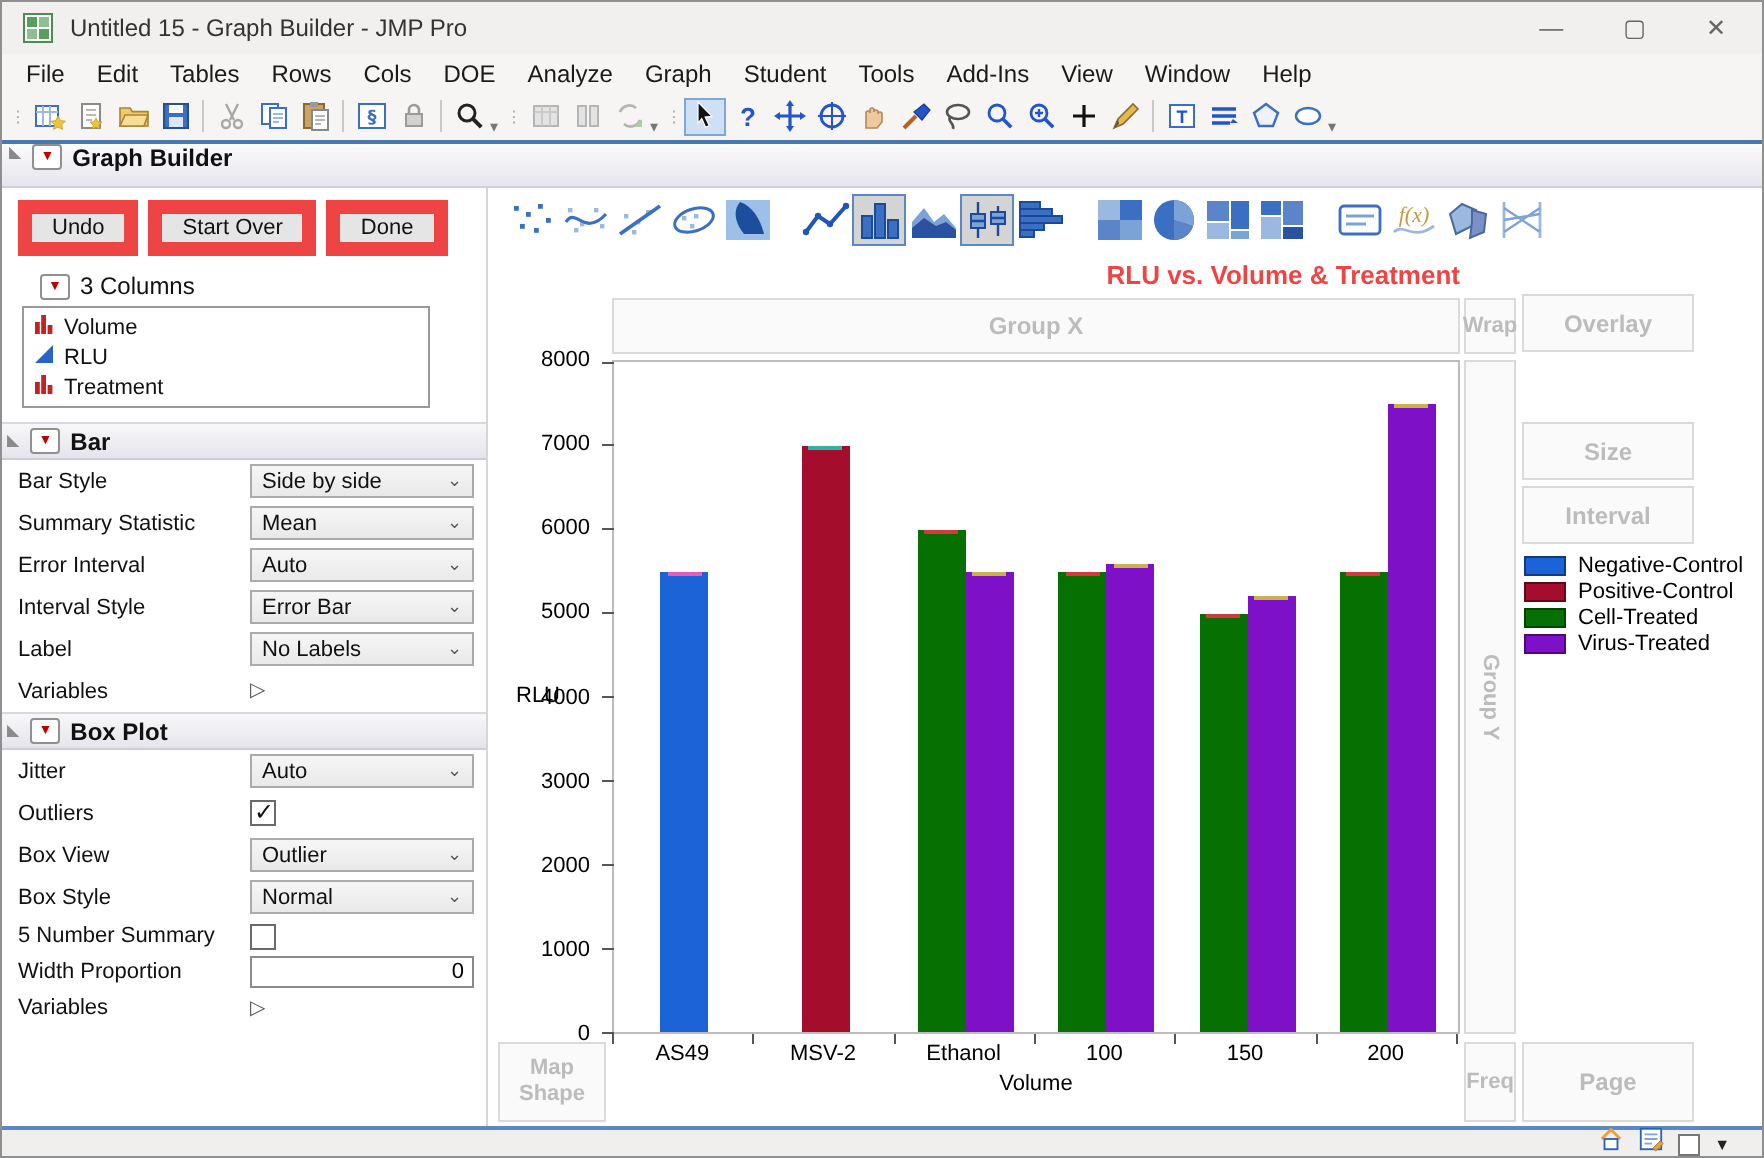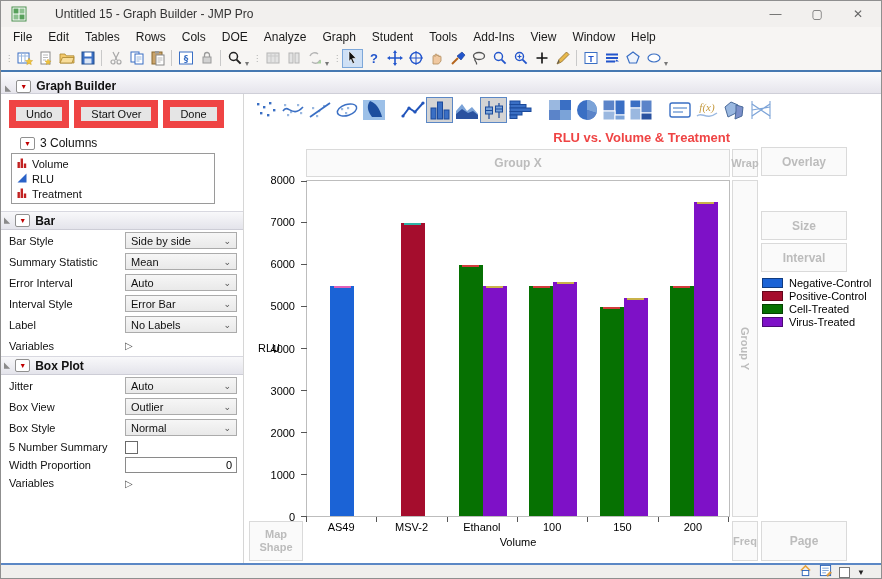--- a/index.html
+++ b/index.html
@@ -3,38 +3,38 @@
 <meta charset="utf-8">
 <style>
   * { margin:0; padding:0; box-sizing:border-box; }
   html,body { background:#cfcfcf; }
   body { font-family:"Liberation Sans","DejaVu Sans",sans-serif; }
   .app { width:882px; height:579px; background:#fff; border:1px solid #8f8f8f; position:relative; overflow:hidden; }
 
   
   .titlebar { height:26px; background:#f2f0ee; display:flex; align-items:center; padding:0 10px; gap:8px; }
   .app-icon { width:16px; height:16px; flex:0 0 auto; }
-  .title-text { font-size:12px; color:#333;margin-left:20px; }
+  .title-text { font-size:12px; color:#333; }
   .win-controls { margin-left:auto; display:flex; gap:30px; color:#666; font-size:12px; align-items:center; padding-right:8px;}
   .win-controls span { cursor:default; }
 
   
   .menubar { height:19px; background:#f7f5f3; display:flex; align-items:center; padding:0 4px; font-size:12px; color:#1a1a1a; }
   .menu-item { padding:1px 8px; }
 
   
   .toolbar { height:26px; background:#f7f5f3; display:flex; align-items:center; padding:0 2px; border-bottom:2px solid #4679b2; }
   .ti { width:21px; height:19px; display:flex; align-items:center; justify-content:center; border:1px solid transparent; }
   .ti.sel { background:#cfe0f5; border:1px solid #7da7d9; }
   .tsep { width:1px; height:16px; background:#c9c9c9; margin:0 3px; }
   .tgrip { color:#a8a8a8; font-size:8px; margin:0 2px; letter-spacing:-1px; }
   .tchev { color:#777; font-size:8px; margin:0 2px 0 0; align-self:flex-end; padding-bottom:2px;}
 
   
-  .gb-header { height:22px; background:linear-gradient(#fbfbfd,#e6e5ec); border-bottom:1px solid #cfcfd8; display:flex; align-items:flex-end; gap:5px; padding:0 4px; font-weight:bold; font-size:12px; color:#111; }
+  .gb-header { height:22px; background:linear-gradient(#fbfbfd,#e6e5ec); border-bottom:1px solid #cfcfd8; display:flex; align-items:flex-start; gap:5px; padding:0 4px; font-weight:bold; font-size:12px; color:#111; }
   .coltri { color:#8a8a8a; font-size:8px; transform:rotate(90deg); }
   .redtri { width:15px; height:13px; background:#fff; border:1px solid #909090; display:flex; align-items:center; justify-content:center; border-radius:2px; flex:0 0 auto;}
   .redtri::after { content:"▼"; color:#c00000; font-size:7px; line-height:1; }
 
   
   .main { display:flex; height:469px; }
   .left { width:243px; border-right:1px solid #d6d6d6; background:#fff; font-size:11px; color:#111; overflow:hidden; }
   .canvas { position:relative; flex:1; background:#fff; }
 
   
@@ -424,20 +424,26 @@
       <div class="ctl-row">
           <span class="ctl-label">Jitter</span>
           <div class="ctl-slot">
             <div class="combo">
               <span>Auto</span>
               <span class="chev">⌄</span>
             </div>
           </div>
         </div>
       <div class="ctl-row">
+          <span class="ctl-label">Outliers</span>
+          <div class="ctl-slot">
+            <div class="checkbox checked"></div>
+          </div>
+        </div>
+      <div class="ctl-row">
           <span class="ctl-label">Box View</span>
           <div class="ctl-slot">
             <div class="combo">
               <span>Outlier</span>
               <span class="chev">⌄</span>
             </div>
           </div>
         </div>
       <div class="ctl-row">
           <span class="ctl-label">Box Style</span>

